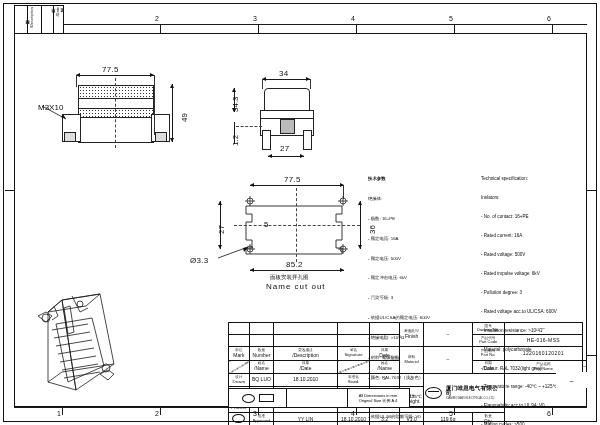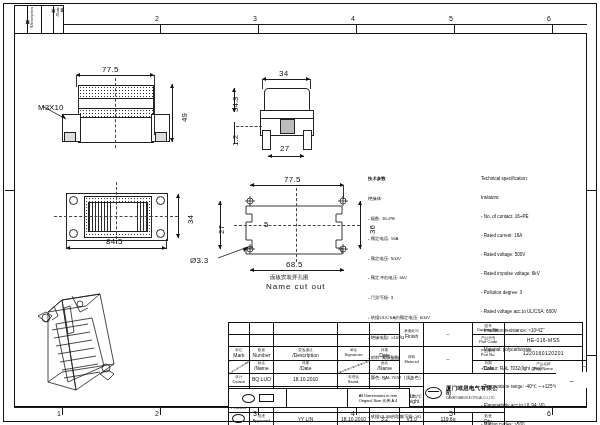--- a/index.html
+++ b/index.html
@@ -187,43 +187,20 @@
     <div class="dim" style="left:30px;top:74px;">27</div>
 
     <div class="ln vln" style="left:-16px;top:18px;height:24px;"></div>
     <div class="arrowU" style="left:-18px;top:18px;"></div>
     <div class="arrowD" style="left:-18px;top:38px;"></div>
     <div class="dimv" style="left:-19px;top:42px;">34.3</div>
     <div class="ln vln" style="left:-16px;top:52px;height:22px;"></div>
     <div class="dimv" style="left:-19px;top:76px;">1.2</div>
   </div>
 
-  <div class="view" style="left:58px;top:188px;width:130px;height:60px;">
-    <div class="body-rect" style="left:8px;top:5px;width:100px;height:46px;"></div>
-    <div class="body-rect dot-grid" style="left:26px;top:8px;width:66px;height:40px;"></div>
-    <div class="body-rect hatch" style="left:30px;top:14px;width:58px;height:28px;"></div>
-    <div class="body-rect" style="left:11px;top:8px;width:7px;height:7px;border-radius:50%;"></div>
-    <div class="body-rect" style="left:98px;top:8px;width:7px;height:7px;border-radius:50%;"></div>
-    <div class="body-rect" style="left:11px;top:41px;width:7px;height:7px;border-radius:50%;"></div>
-    <div class="body-rect" style="left:98px;top:41px;width:7px;height:7px;border-radius:50%;"></div>
-    <div class="centerline" style="left:-4px;top:28px;width:124px;"></div>
-    <div class="centerlinev" style="left:58px;top:-6px;height:62px;"></div>
-
-    <div class="ln hln" style="left:8px;top:60px;width:100px;"></div>
-    <div class="arrowL" style="left:8px;top:58px;"></div>
-    <div class="arrowR" style="left:104px;top:58px;"></div>
-    <div class="extline vln" style="left:8px;top:51px;height:10px;background:#333;"></div>
-    <div class="extline vln" style="left:108px;top:51px;height:10px;background:#333;"></div>
-    <div class="dim" style="left:48px;top:49px;">84.5</div>
-
-    <div class="ln vln" style="left:120px;top:6px;height:44px;"></div>
-    <div class="arrowU" style="left:118px;top:6px;"></div>
-    <div class="arrowD" style="left:118px;top:46px;"></div>
-    <div class="dimv" style="left:128px;top:36px;">34</div>
-  </div>
 
   <div class="view" style="left:232px;top:182px;width:150px;height:110px;">
 
     <svg width="120" height="62" style="position:absolute;left:10px;top:14px;">
       <polyline points="4,10 100,10 100,18 94,18 94,26 100,26 100,44 94,44 94,52 100,52 100,58 4,58 4,52 10,52 10,44 4,44 4,26 10,26 10,18 4,18 4,10" fill="none" stroke="#222" stroke-width="0.9"></polyline>
     </svg>
 
     <svg width="150" height="95" style="position:absolute;left:0;top:0;">
       <g stroke="#222" stroke-width="0.8" fill="none">
         <circle cx="18" cy="19" r="3"></circle>
@@ -256,21 +233,21 @@
 
     <div class="ln vln" style="left:-12px;top:19px;height:48px;"></div>
     <div class="arrowU" style="left:-14px;top:19px;"></div>
     <div class="arrowD" style="left:-14px;top:63px;"></div>
     <div class="dimv" style="left:-15px;top:52px;">27</div>
     <div class="dim" style="left:32px;top:38px;">5</div>
 
     <div class="ln hln" style="left:18px;top:88px;width:94px;"></div>
     <div class="arrowL" style="left:18px;top:86px;"></div>
     <div class="arrowR" style="left:108px;top:86px;"></div>
-    <div class="dim" style="left:54px;top:78px;">68.5</div>
+    <div class="dim" style="left:54px;top:78px;">85.2</div>
 
     <div class="dim" style="left:-42px;top:74px;">Ø3.3</div>
     <svg style="position:absolute;left:-16px;top:62px;" width="36" height="18">
       <line x1="2" y1="14" x2="32" y2="3" stroke="#111" stroke-width="0.8"></line>
       <polygon points="32,3 27,4 28,8" fill="#111"></polygon>
     </svg>
 
     <div class="lbl" style="left:38px;top:92px;font-size:5.5px;">面板安装开孔图</div>
     <div class="lbl" style="left:34px;top:100px;font-size:8px;letter-spacing:1px;">Name cut out</div>
   </div>

